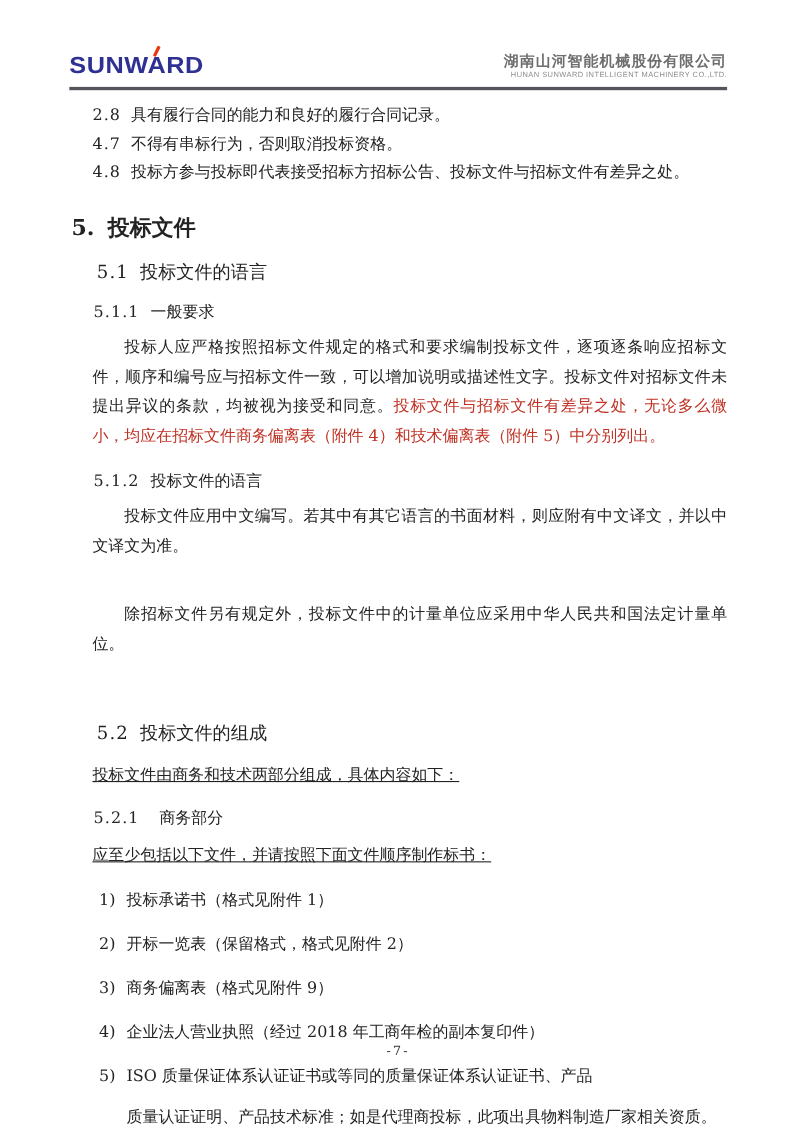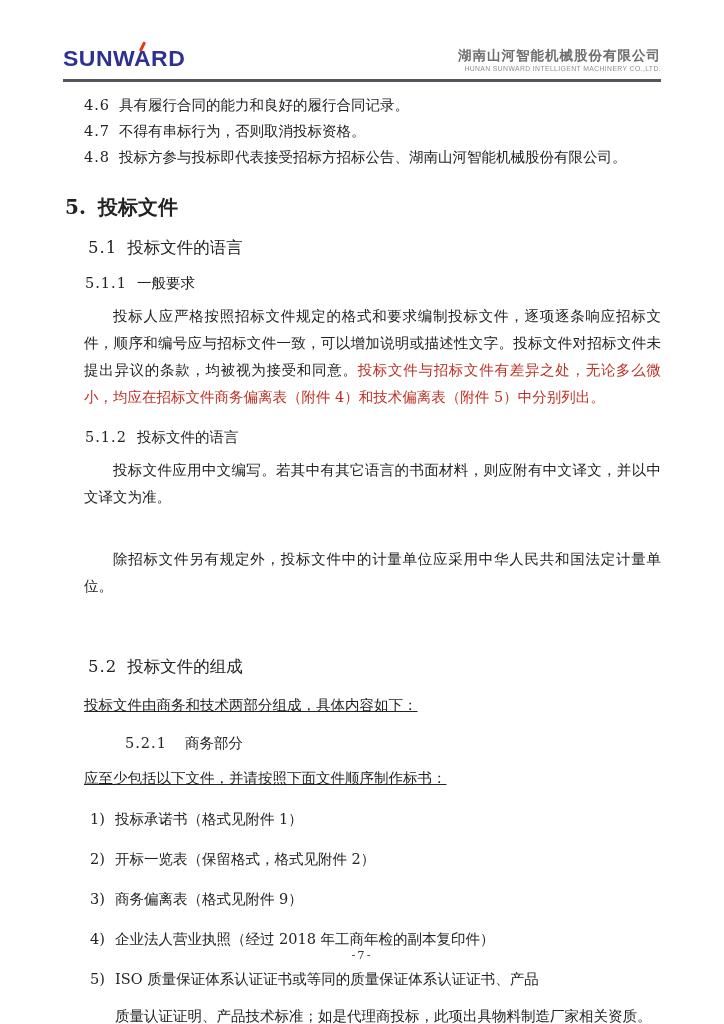--- a/index.html
+++ b/index.html
@@ -37,21 +37,21 @@
   
   .clauses{margin:10px 0 0 21px;font-size:14.5px;line-height:26px;}
   .clause .num{margin-right:9px;letter-spacing:1px;}
 
   .h1{margin:24px 0 0 2px;font-size:20px;font-weight:bold;}
   .h1 .num{margin-right:12px;}
   .h2{margin:16px 0 0 25px;font-size:16.5px;font-weight:normal;}
   .h2 .num{margin-right:10px;letter-spacing:1px;}
   .h3{margin:15px 0 0 22px;font-size:14.5px;font-weight:normal;}
   .h3 .num{margin-right:10px;letter-spacing:1px;}
-  .h3 .num-wide{margin-right:18px;letter-spacing:1px;margin-left:40px;}
+  .h3 .num-wide{margin-right:18px;letter-spacing:1px;}
 
   p.body-para{
     margin:7px 0 0 21px;font-size:14.5px;line-height:27px;
     text-indent:2em;text-align:justify;
   }
   p.body-para.no-indent{text-indent:0;text-decoration:underline;}
   .red{color:#bf3124;}
 
   .gap-lg{height:40px;}
 
@@ -80,27 +80,27 @@
       </div>
       <div class="company">
         <div class="company-cn">湖南山河智能机械股份有限公司</div>
         <div class="company-en">HUNAN SUNWARD INTELLIGENT MACHINERY CO.,LTD.</div>
       </div>
     </div>
     <div class="header-rule"></div>
 
     <div class="clauses">
       <div class="clause">
-        <span class="num">4.6</span><span>具有履行合同的能力和良好的履行合同记录。</span>
+        <span class="num">2.8</span><span>具有履行合同的能力和良好的履行合同记录。</span>
       </div>
       <div class="clause">
         <span class="num">4.7</span><span>不得有串标行为，否则取消投标资格。</span>
       </div>
       <div class="clause">
-        <span class="num">4.8</span><span>投标方参与投标即代表接受招标方招标公告、湖南山河智能机械股份有限公司。</span>
+        <span class="num">4.8</span><span>投标方参与投标即代表接受招标方招标公告、投标文件与招标文件有差异之处。</span>
       </div>
     </div>
 
     <div class="h1">
       <span class="num">5.</span><span>投标文件</span>
     </div>
 
     <div class="h2">
       <span class="num">5.1</span><span>投标文件的语言</span>
     </div>

